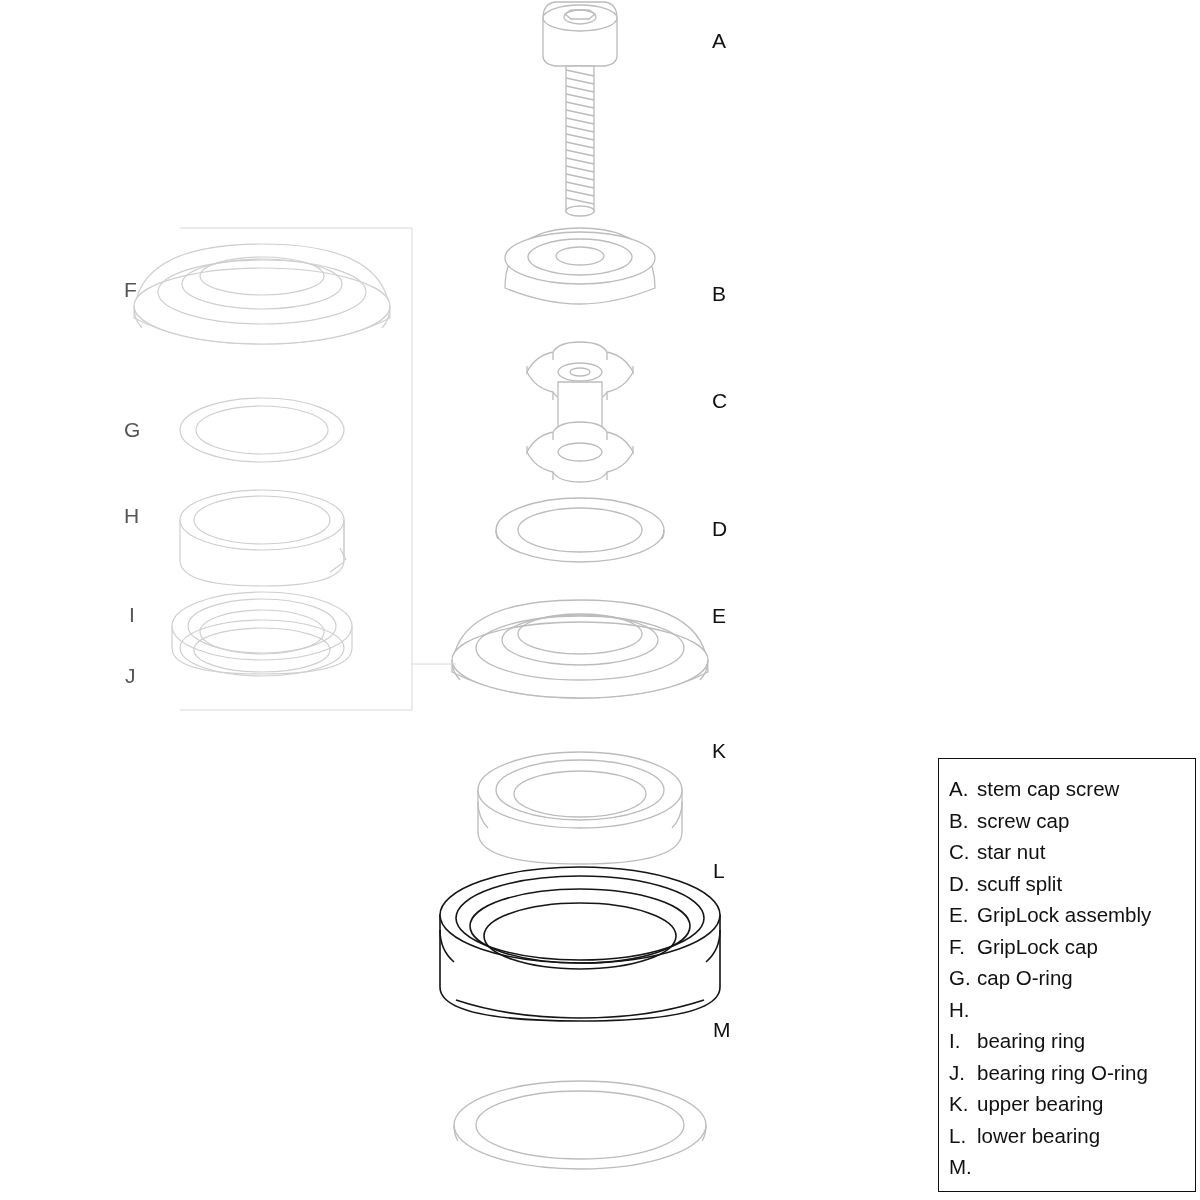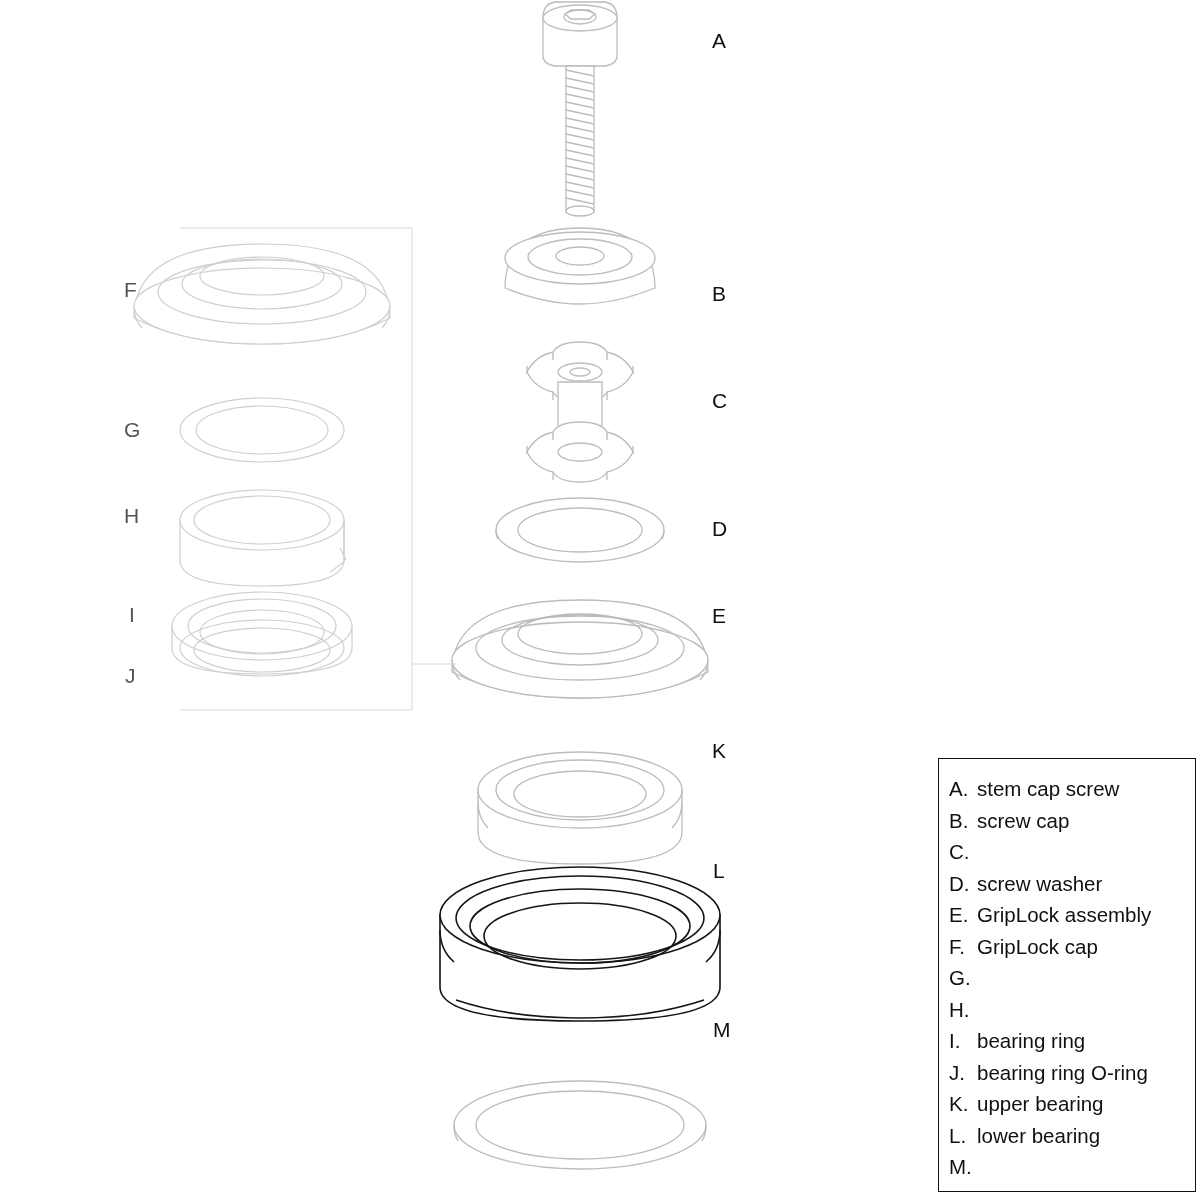--- a/index.html
+++ b/index.html
@@ -238,35 +238,37 @@
       <li>
         <span class="key">A.</span>
         <span class="desc">stem cap screw</span>
       </li>
       <li>
         <span class="key">B.</span>
         <span class="desc">screw cap</span>
       </li>
       <li>
         <span class="key">C.</span>
+        <span class="desc">star nut</span>
       </li>
       <li>
         <span class="key">D.</span>
-        <span class="desc">screw washer</span>
+        <span class="desc">scuff split</span>
       </li>
       <li>
         <span class="key">E.</span>
         <span class="desc">GripLock assembly</span>
       </li>
       <li>
         <span class="key">F.</span>
         <span class="desc">GripLock cap</span>
       </li>
       <li>
         <span class="key">G.</span>
+        <span class="desc">cap O-ring</span>
       </li>
       <li>
         <span class="key">H.</span>
       </li>
       <li>
         <span class="key">I.</span>
         <span class="desc">bearing ring</span>
       </li>
       <li>
         <span class="key">J.</span>

